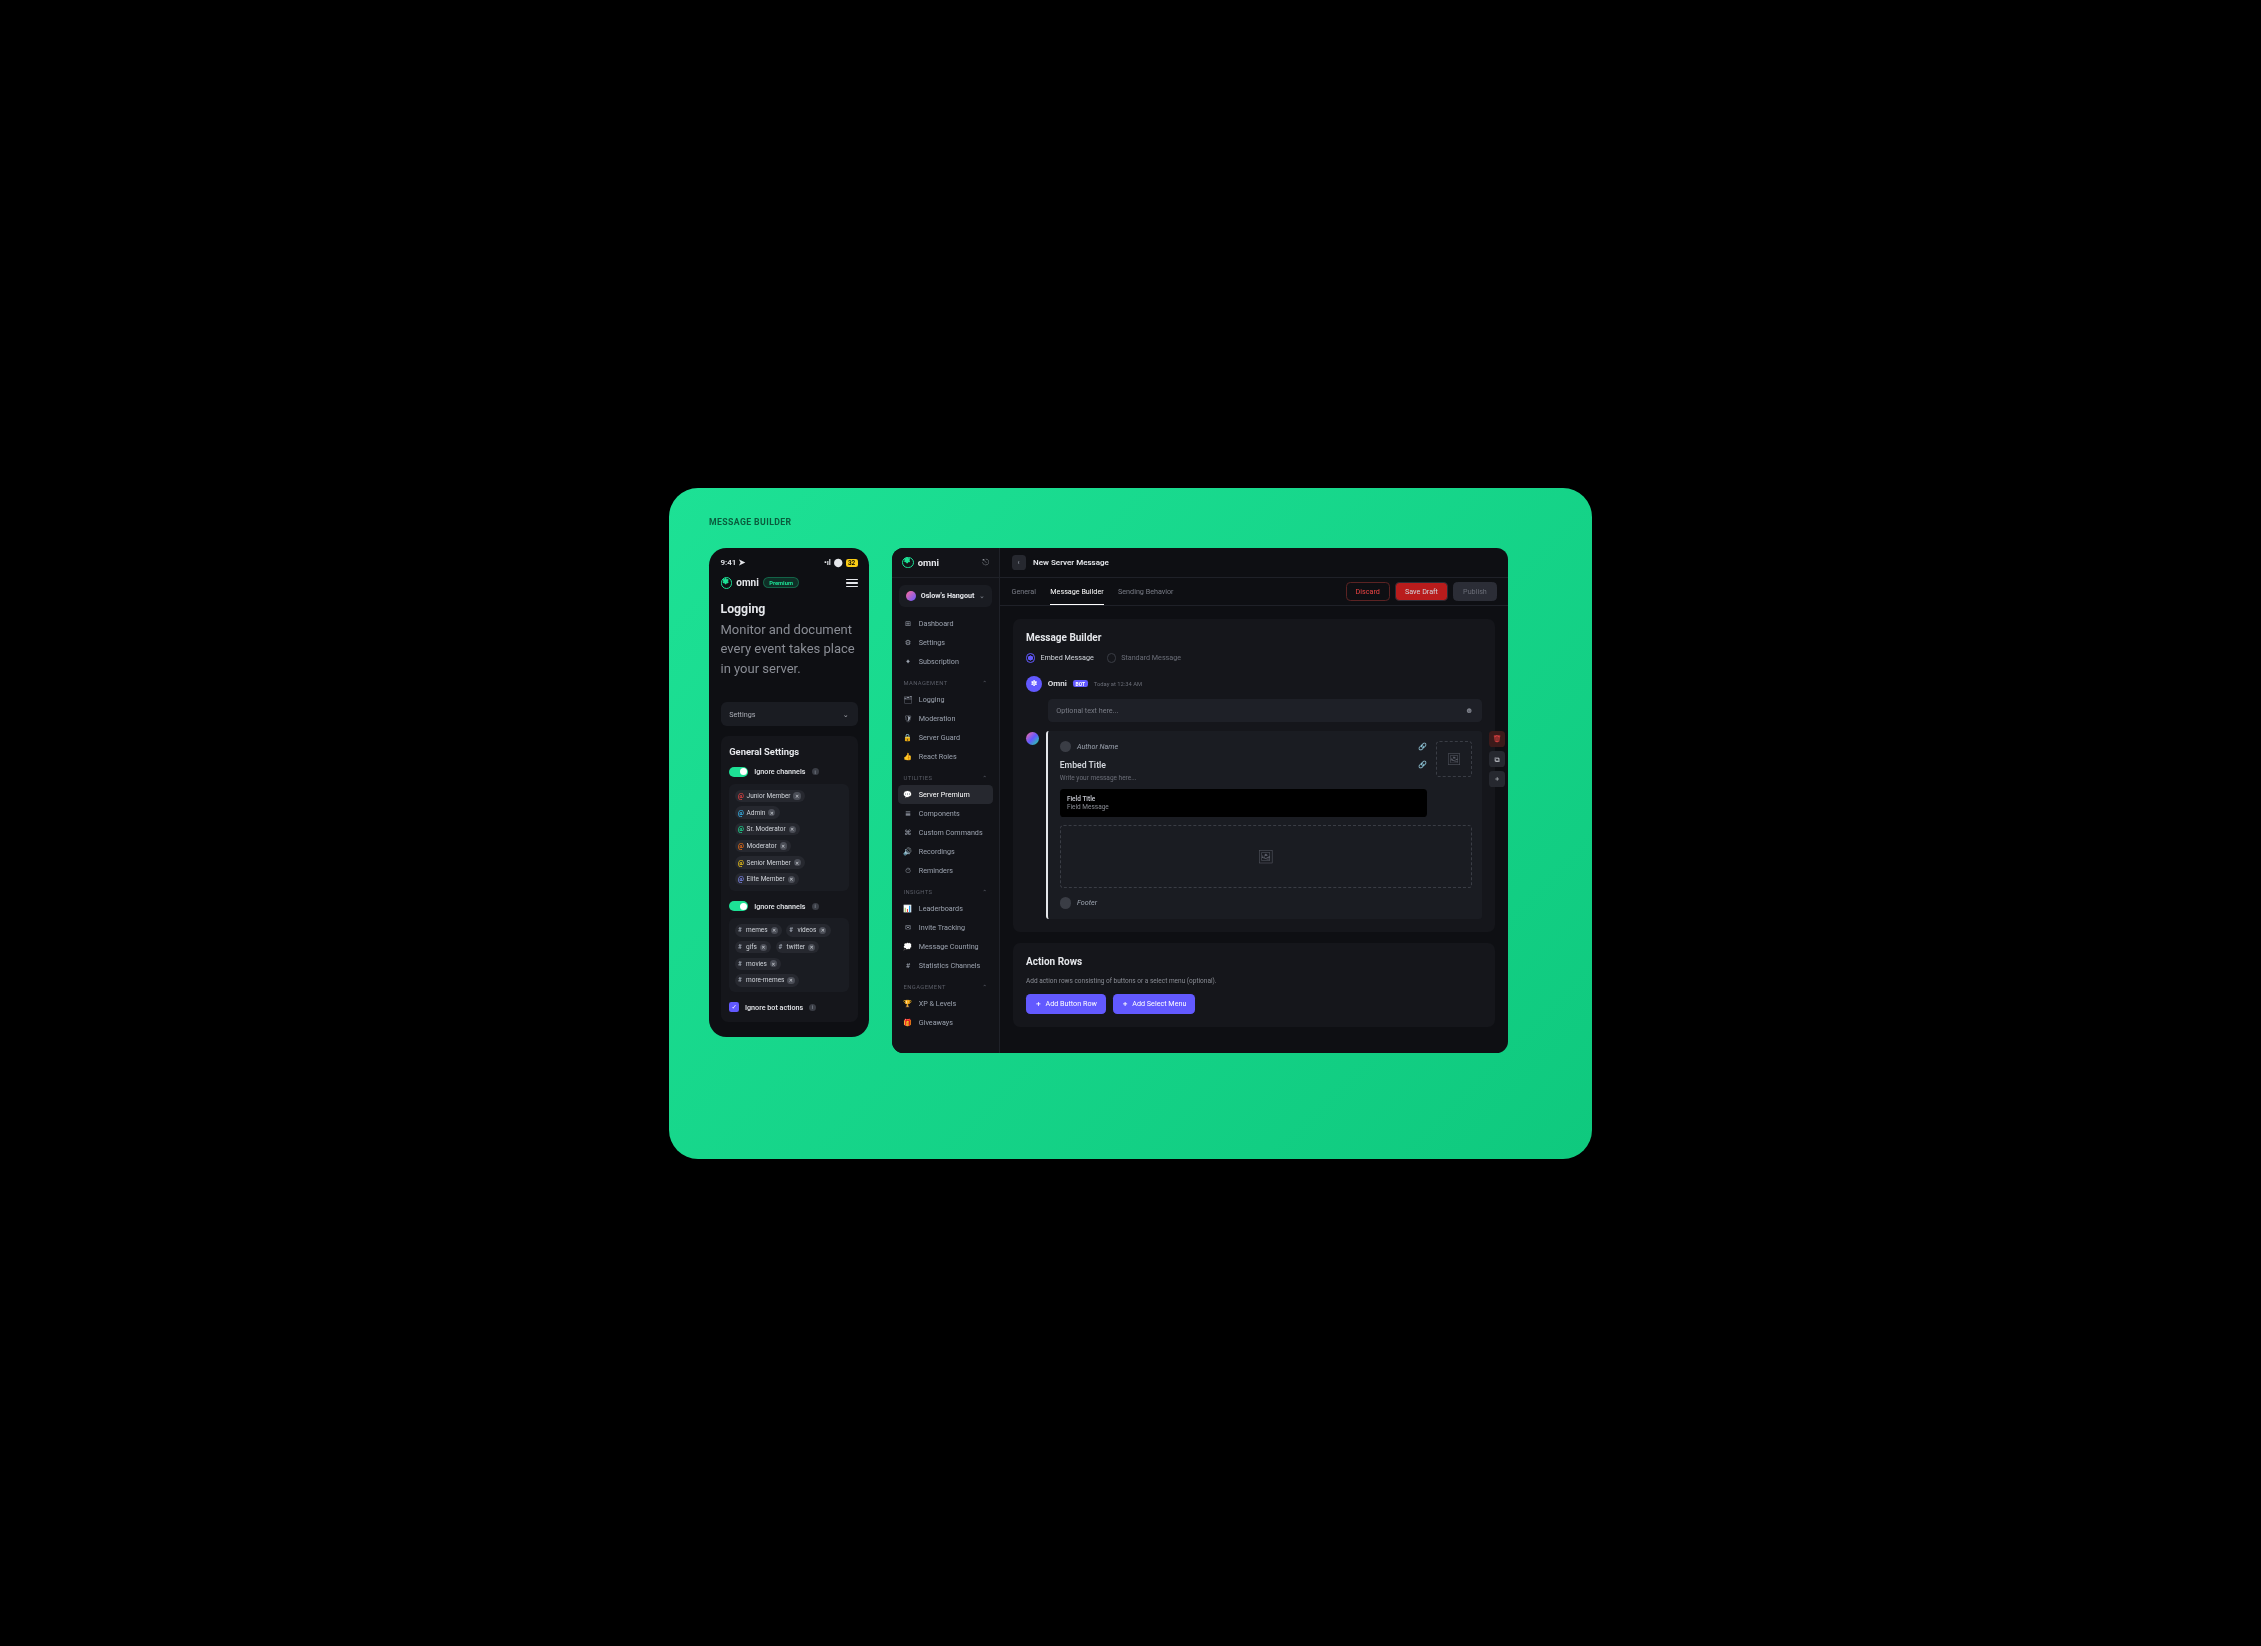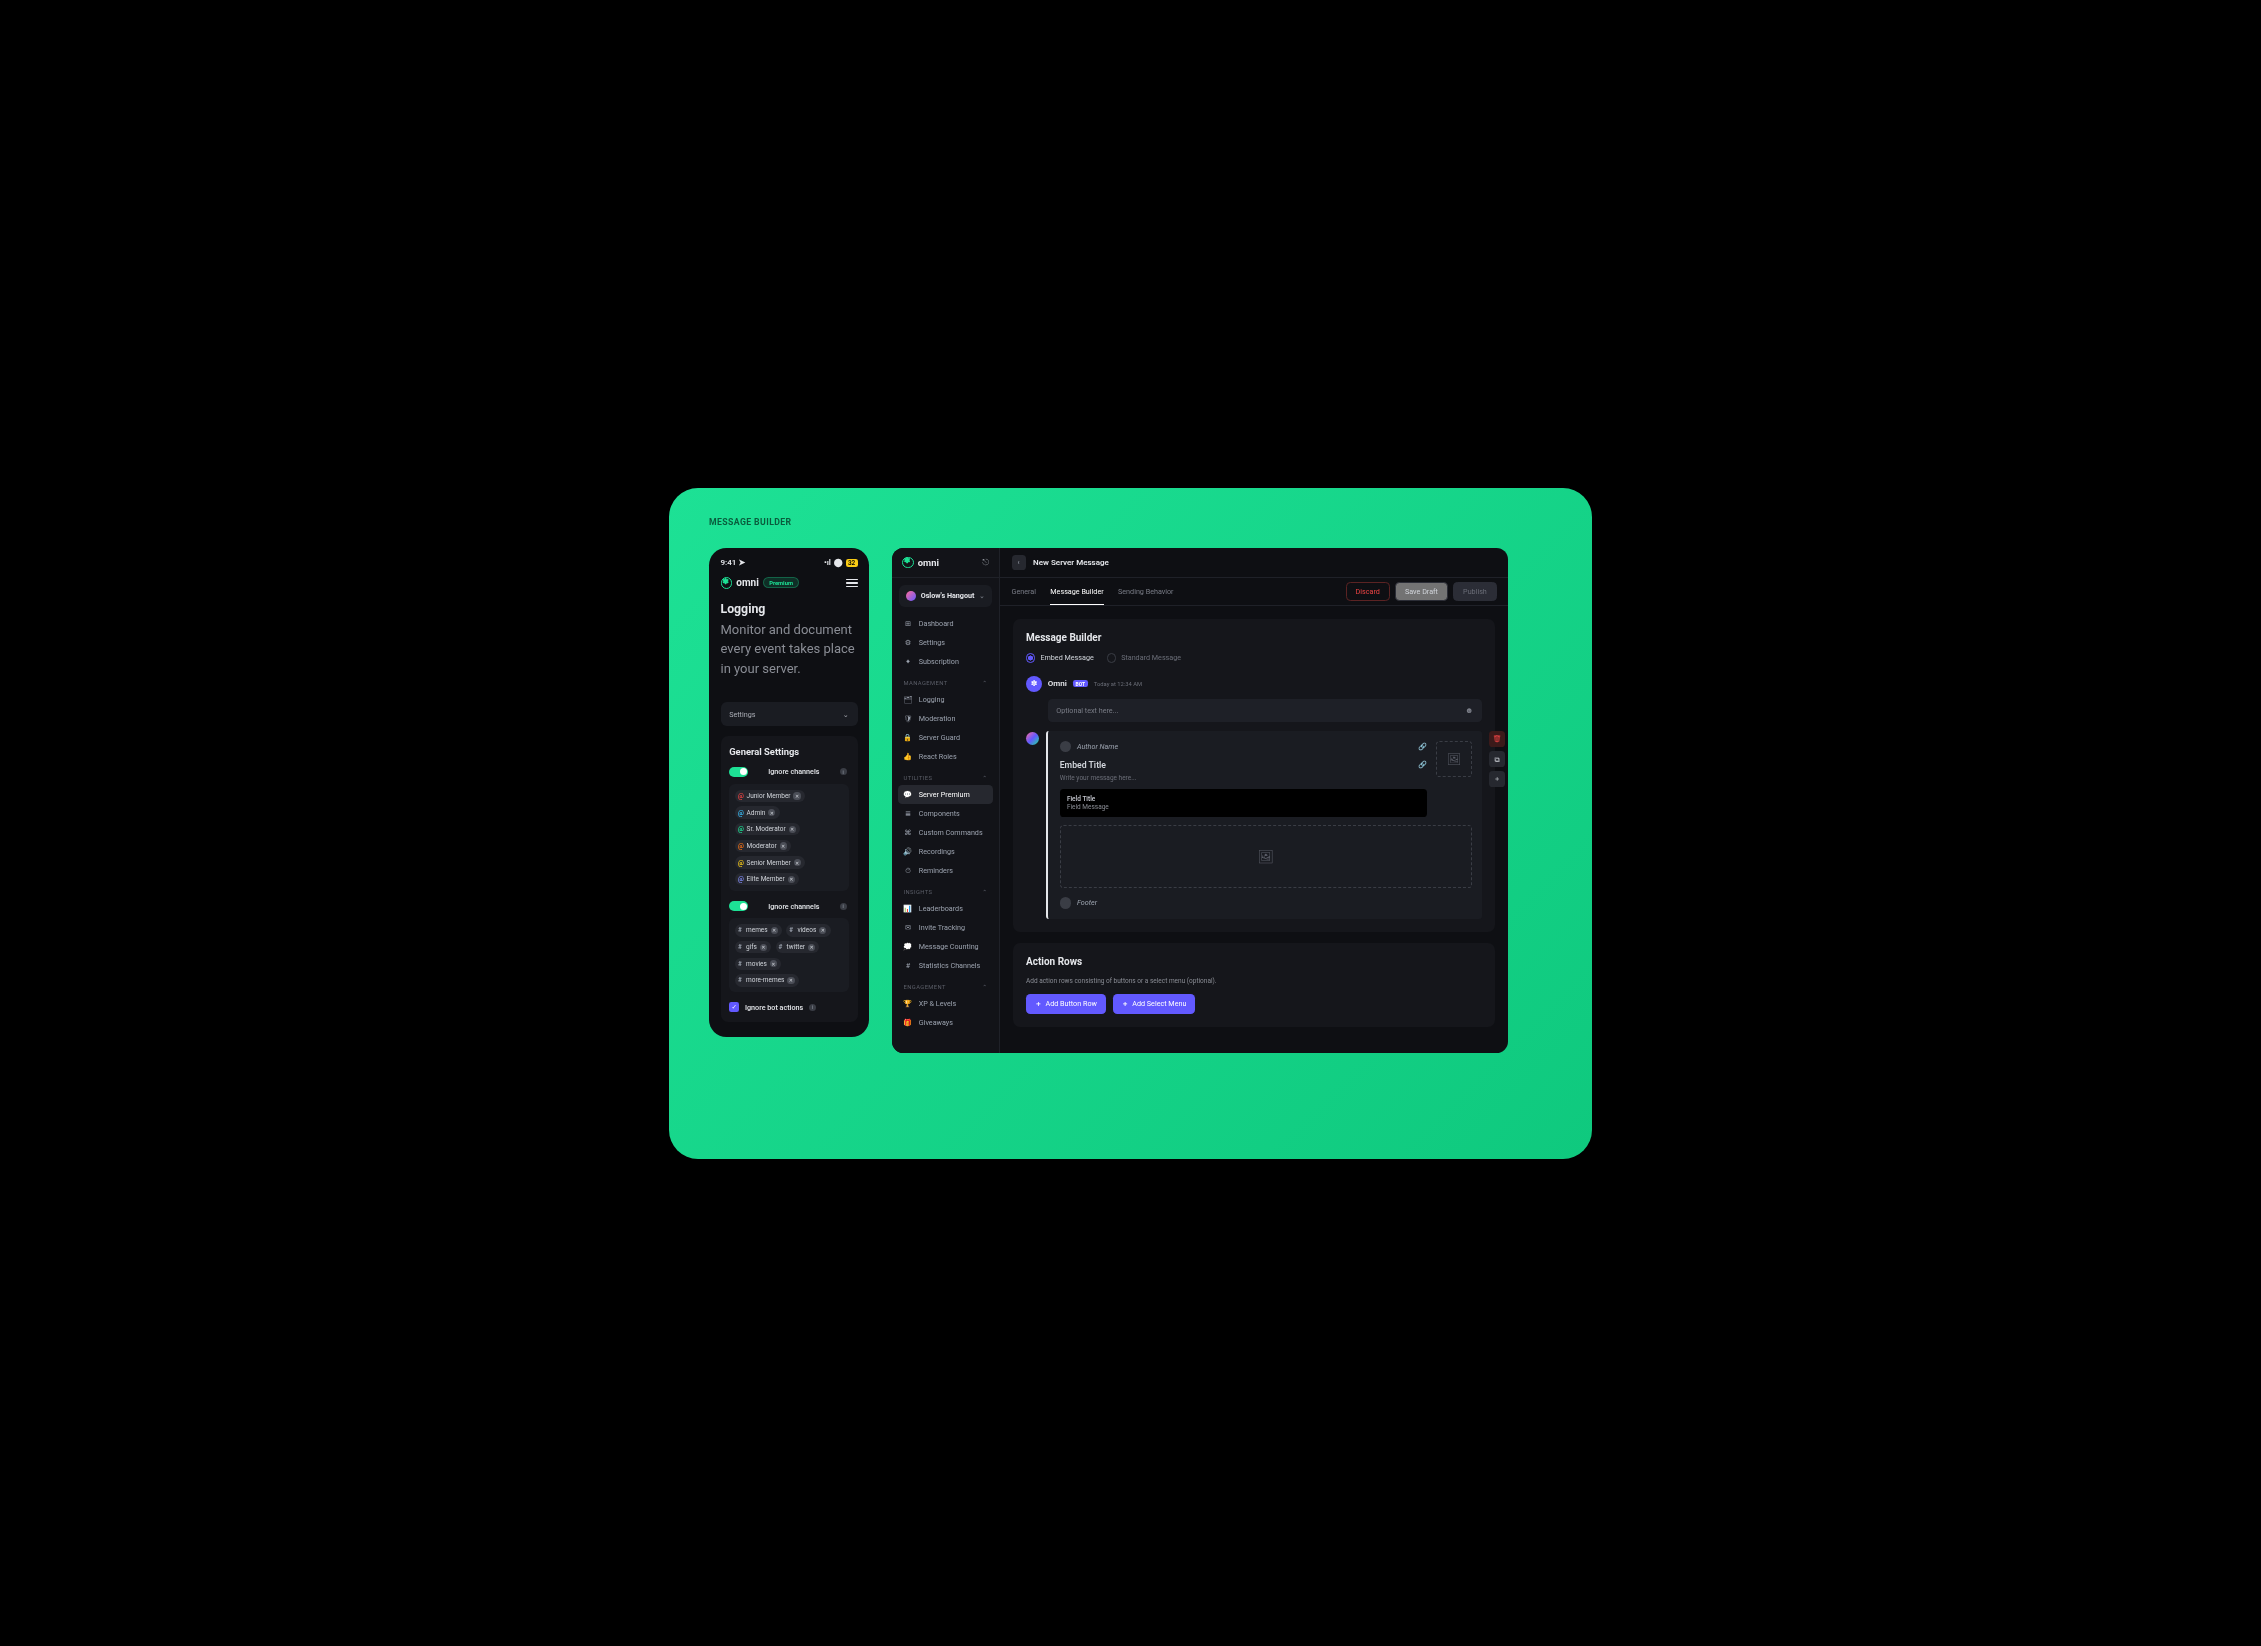--- a/index.html
+++ b/index.html
@@ -18,21 +18,21 @@
 .brand-logo{width:11.5px;height:11.5px;border-radius:50%;border:1.4px solid #1de195;position:relative;}
 .brand-logo::before{content:"✽";position:absolute;top:-1.4px;left:0.7px;color:#1de195;font-size:8px;}
 .premium{background:rgba(29,225,149,0.15);color:#1de195;font-size:5.8px;padding:1.4px 5px;border-radius:5.8px;border:0.7px solid rgba(29,225,149,0.3);}
 .menu-icon{display:flex;flex-direction:column;gap:2.2px;}
 .menu-icon span{width:11.5px;height:1.4px;background:#e5e7eb;border-radius:0.7px;}
 .m-title{font-size:12.3px;font-weight:700;margin-bottom:4.3px;}
 .m-sub{font-size:13px;color:#8a8d95;line-height:1.5;margin-bottom:24px;}
 .settings-sel{background:#1a1c22;border-radius:5.8px;padding:7.2px 8.7px;display:flex;justify-content:space-between;align-items:center;font-size:7.2px;color:#a9acb4;margin-bottom:10px;}
 .card{background:#15161b;border-radius:7.2px;padding:10px 8.7px;}
 .card-title{font-size:9.4px;font-weight:700;margin-bottom:10px;}
-.toggle-row{display:flex;align-items:center;gap:20px;margin-bottom:7.2px;}
+.toggle-row{display:flex;align-items:center;gap:6px;margin-bottom:7.2px;}
 .toggle{width:19px;height:10px;background:#1de195;border-radius:5px;position:relative;}
 .toggle::after{content:"";position:absolute;width:7.2px;height:7.2px;background:#fff;border-radius:50%;top:1.4px;right:1.4px;}
 .toggle-label{font-size:7.2px;font-weight:500;}
 .info-dot{width:7.2px;height:7.2px;border-radius:50%;background:#3a3d45;color:#9ca3af;font-size:5px;display:inline-flex;align-items:center;justify-content:center;}
 .chips{background:#1a1c22;border-radius:5.8px;padding:5.8px;display:flex;flex-wrap:wrap;gap:4.3px;margin-bottom:10px;}
 .chip{background:#26282f;border-radius:7.2px;padding:2.2px 4.3px 2.2px 2.9px;display:flex;align-items:center;gap:2.9px;font-size:6.5px;color:#d1d5db;}
 .chip .at{font-weight:700;}
 .chip .x{width:7.2px;height:7.2px;border-radius:50%;background:#4b4e57;color:#d1d5db;font-size:5px;display:inline-flex;align-items:center;justify-content:center;}
 .hash{color:#9ca3af;font-weight:700;margin-right:1.4px;}
 .check-row{display:flex;align-items:center;gap:5.8px;margin-top:2.9px;}
@@ -56,21 +56,21 @@
 .nav-group .chev{font-size:5.8px;}
 
 .main{flex:1;display:flex;flex-direction:column;overflow:hidden;}
 .topbar{padding:7.2px 11.5px;border-bottom:0.7px solid #1f2128;display:flex;align-items:center;gap:7.2px;}
 .back{width:14.4px;height:14.4px;background:#26282f;border-radius:3.6px;display:flex;align-items:center;justify-content:center;color:#9ca3af;font-size:7.2px;}
 .top-title{font-size:8px;font-weight:600;}
 .tabbar{padding:0 11.5px;border-bottom:0.7px solid #1f2128;display:flex;align-items:center;gap:14.4px;}
 .tab{padding:8.7px 0;font-size:7.2px;color:#7a7d87;cursor:pointer;}
 .tab.active{color:#fff;border-bottom:1.4px solid #fff;}
 .tab-actions{margin-left:auto;display:flex;gap:5.8px;}
-.btn{font-size:7.2px;padding:4.3px 8.7px;border-radius:4.3px;cursor:pointer;border:0.7px solid #2b2d36;background:#737373;color:#d1d5db;}
+.btn{font-size:7.2px;padding:4.3px 8.7px;border-radius:4.3px;cursor:pointer;border:0.7px solid #2b2d36;background:#b91c1c;color:#d1d5db;}
 .btn.danger{color:#ef4444;border-color:#5b2323;background:transparent;}
 .btn.disabled{background:#2b2d36;color:#6b6e78;}
 
 .content{flex:1;overflow-y:auto;padding:13px;}
 .content::-webkit-scrollbar{width:0;}
 .panel{background:#15161b;border-radius:7.2px;padding:13px;margin-bottom:11.5px;}
 .panel-title{font-size:10px;font-weight:700;margin-bottom:10px;}
 .radio-row{display:flex;gap:13px;margin-bottom:13px;}
 .radio{display:flex;align-items:center;gap:5px;font-size:7.2px;color:#d1d5db;}
 .radio .dot{width:9.4px;height:9.4px;border-radius:50%;border:1.4px solid #3a3d45;}

